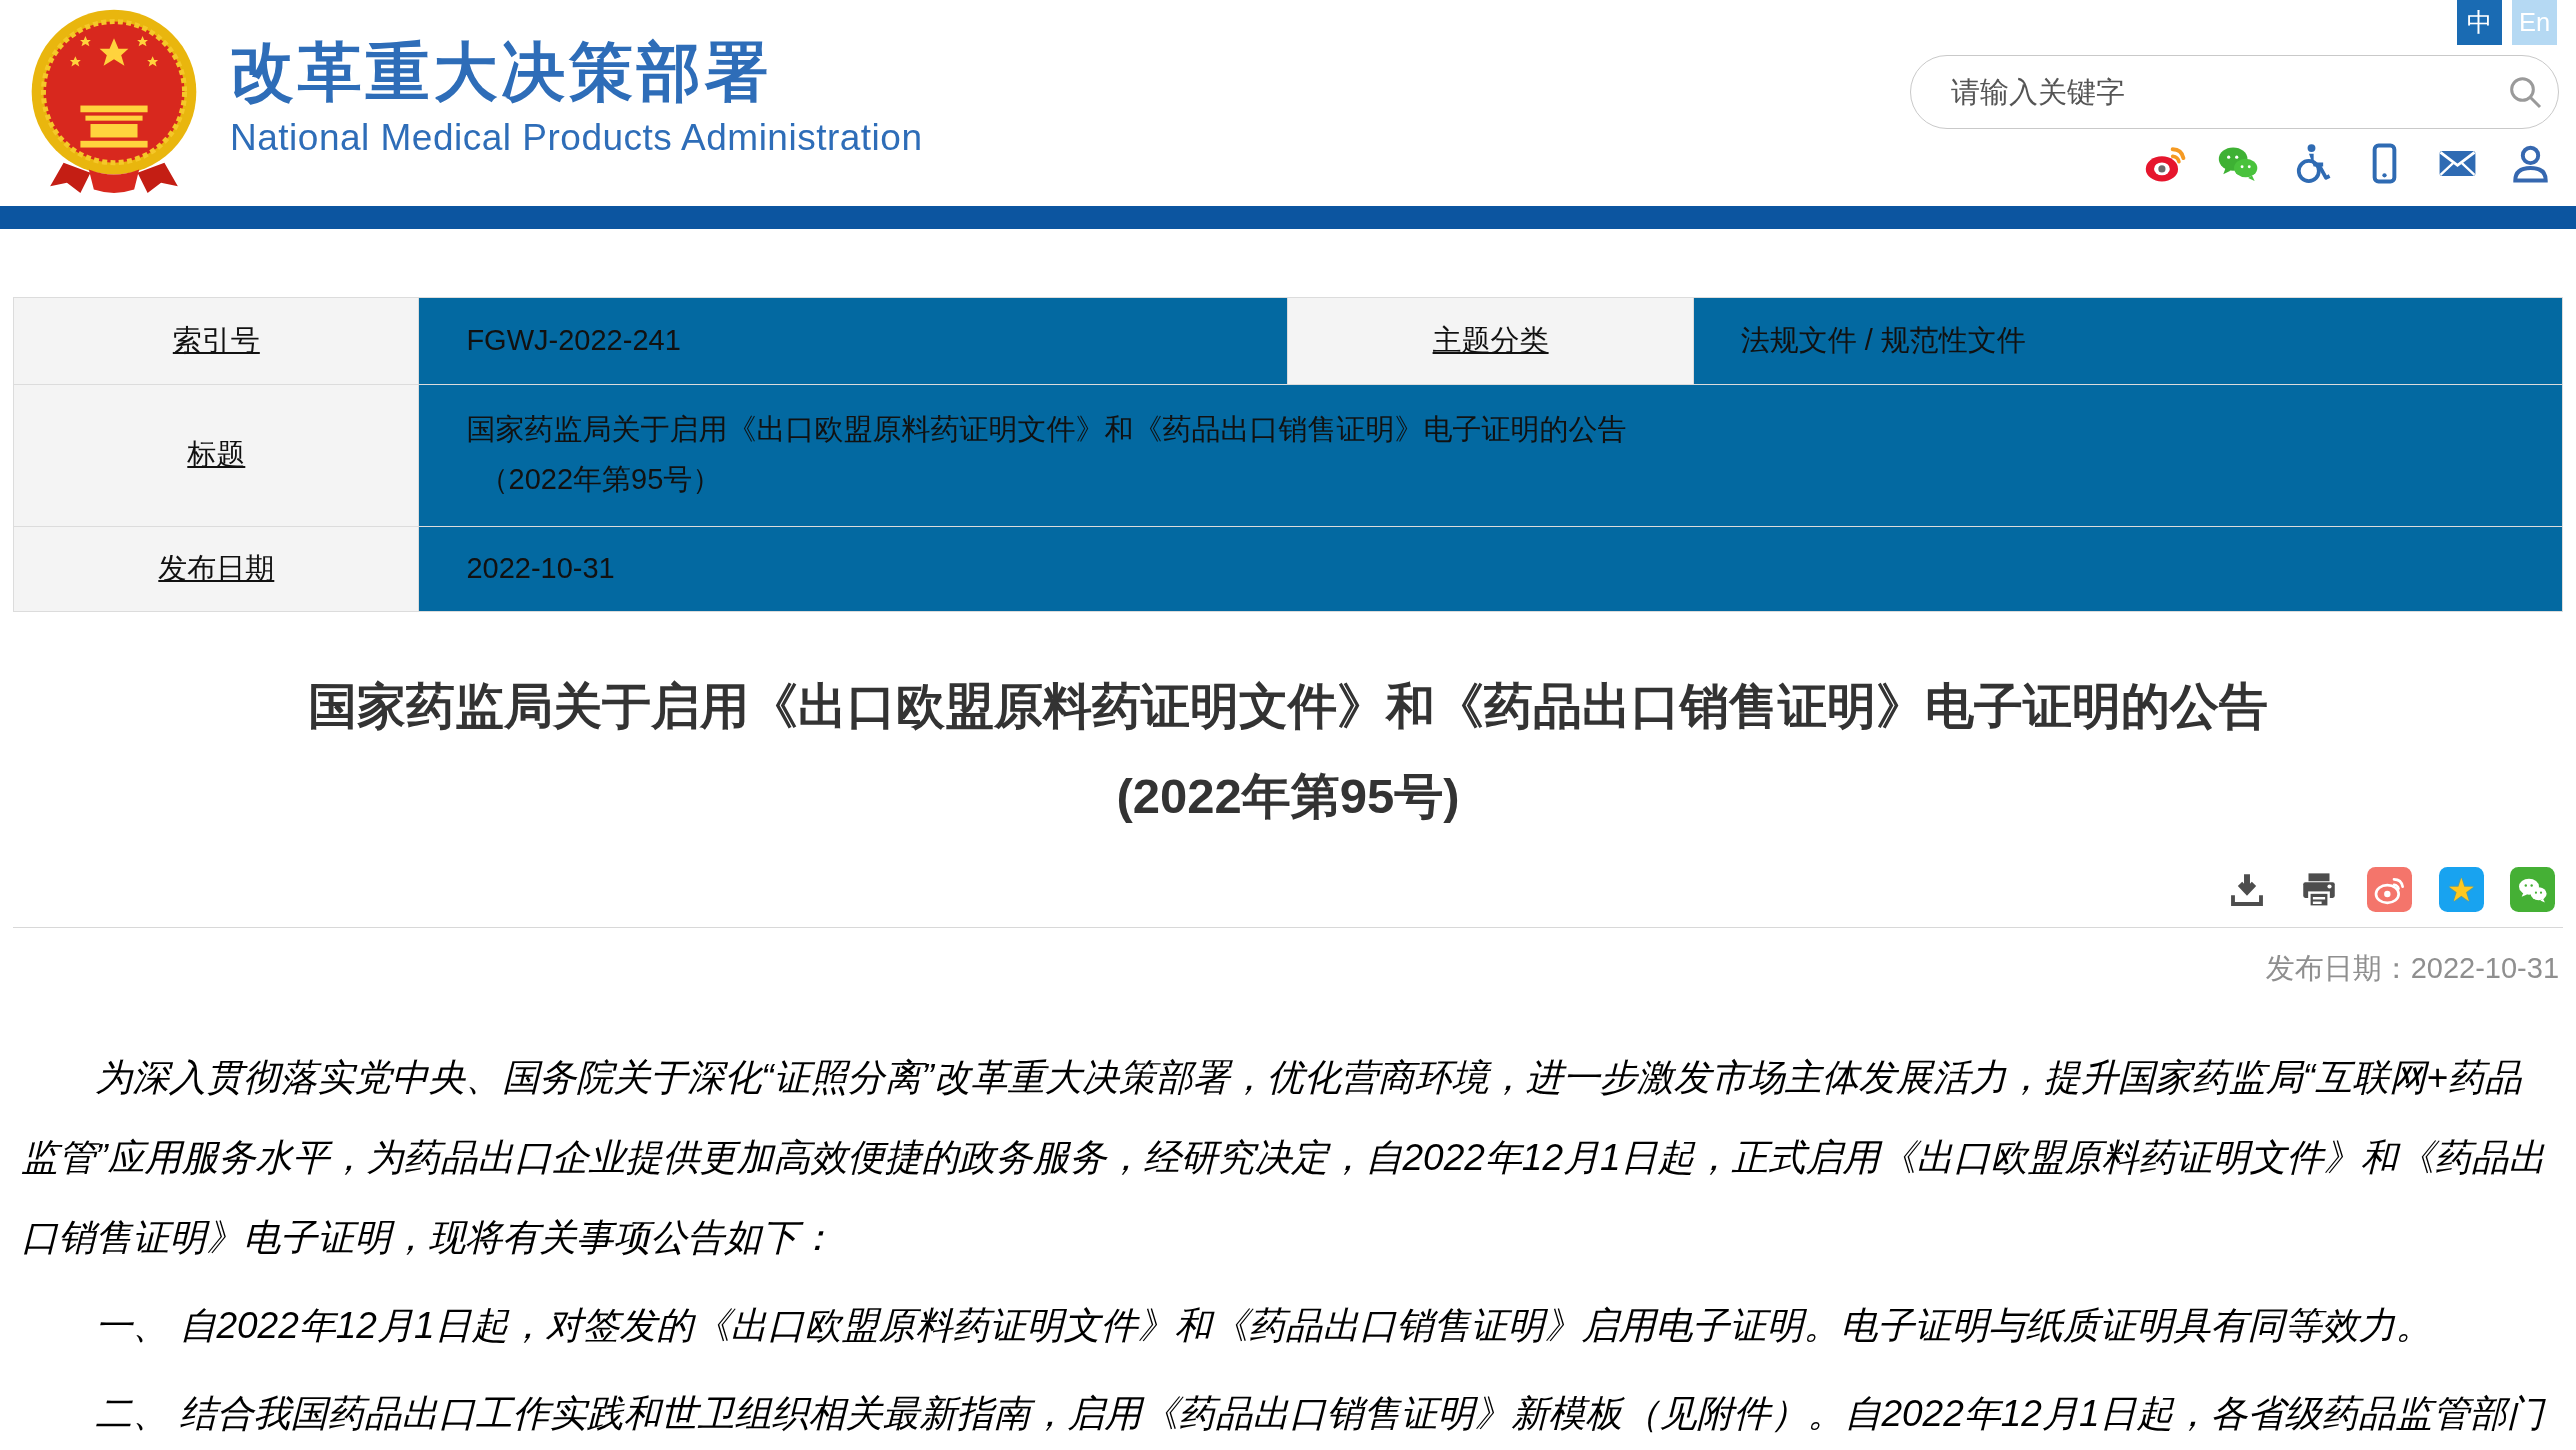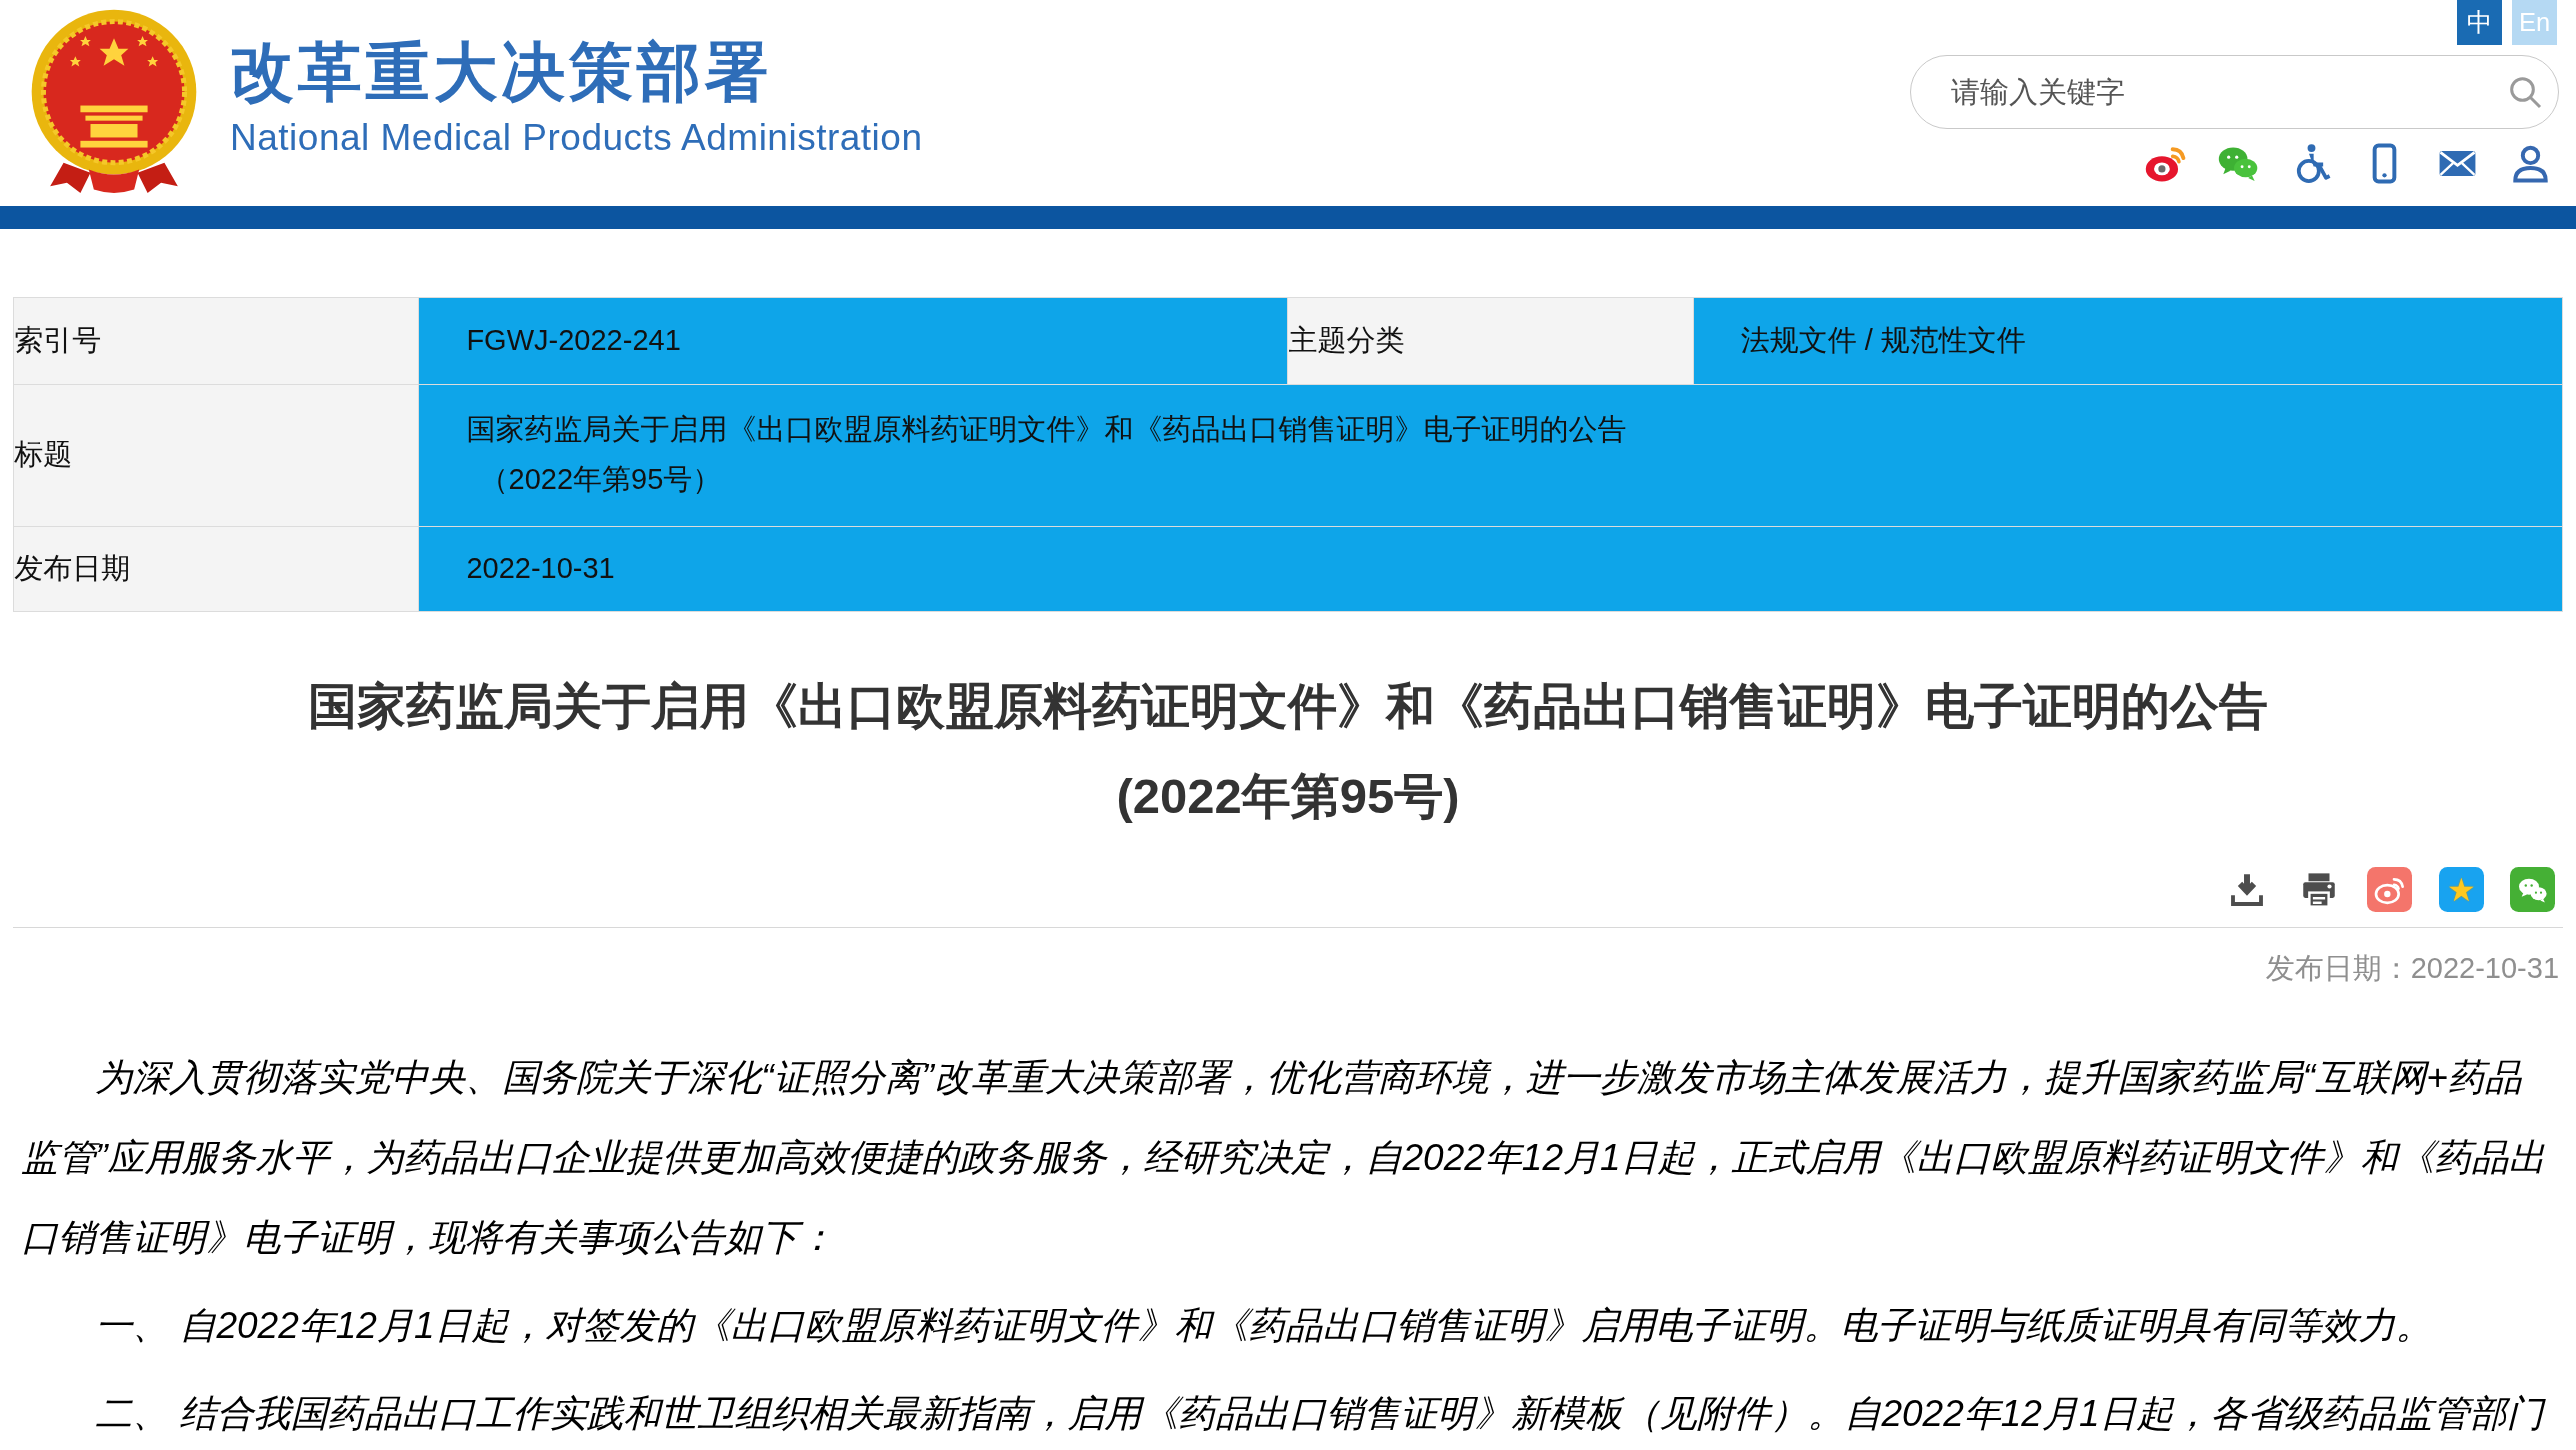--- a/index.html
+++ b/index.html
@@ -34,22 +34,22 @@
   .strip-icon { width:43px; height:43px; display:flex; align-items:center; justify-content:center; cursor:pointer; }
 
   
   .navbar { width:100%; height:22.7px; background:#0c55a0; }
 
   
   .content { padding:0 13.2px; }
 
   table.meta { width:100%; border-collapse:collapse; margin-top:68px; table-layout:fixed; }
   table.meta td { border:1.9px solid #dcdcdc; font-size:29px; color:#111; vertical-align:middle; }
-  td.mlabel { background:#f4f4f4; text-align:left; color:#333; }
-  td.mvalue { background:#0ea5e9; padding-left:47px; padding-right:23px; }
+  td.mlabel { background:#f4f4f4; text-align:center; color:#333;text-decoration:underline; }
+  td.mvalue { background:#0369a1; padding-left:47px; padding-right:23px; }
   .col-l { width:15.9%; } .col-v1 { width:34.1%; } .col-l2 { width:15.9%; } .col-v2 { width:34.1%; }
   tr.r1 { height:87px; } tr.r2 { height:142px; } tr.r3 { height:85px; }
   .title-line2 { text-indent:13.2px; margin-top:9.4px; }
 
   .doc-title { margin-top:49px; text-align:center; font-size:49px; font-weight:600;
                color:#333; line-height:90px; }
 
   .tools-row { display:flex; justify-content:flex-end; align-items:center; gap:26.4px;
                margin-top:26.4px; padding-right:7.6px; }
   .tool-btn { width:45px; height:45px; border:none; background:transparent; cursor:pointer;

